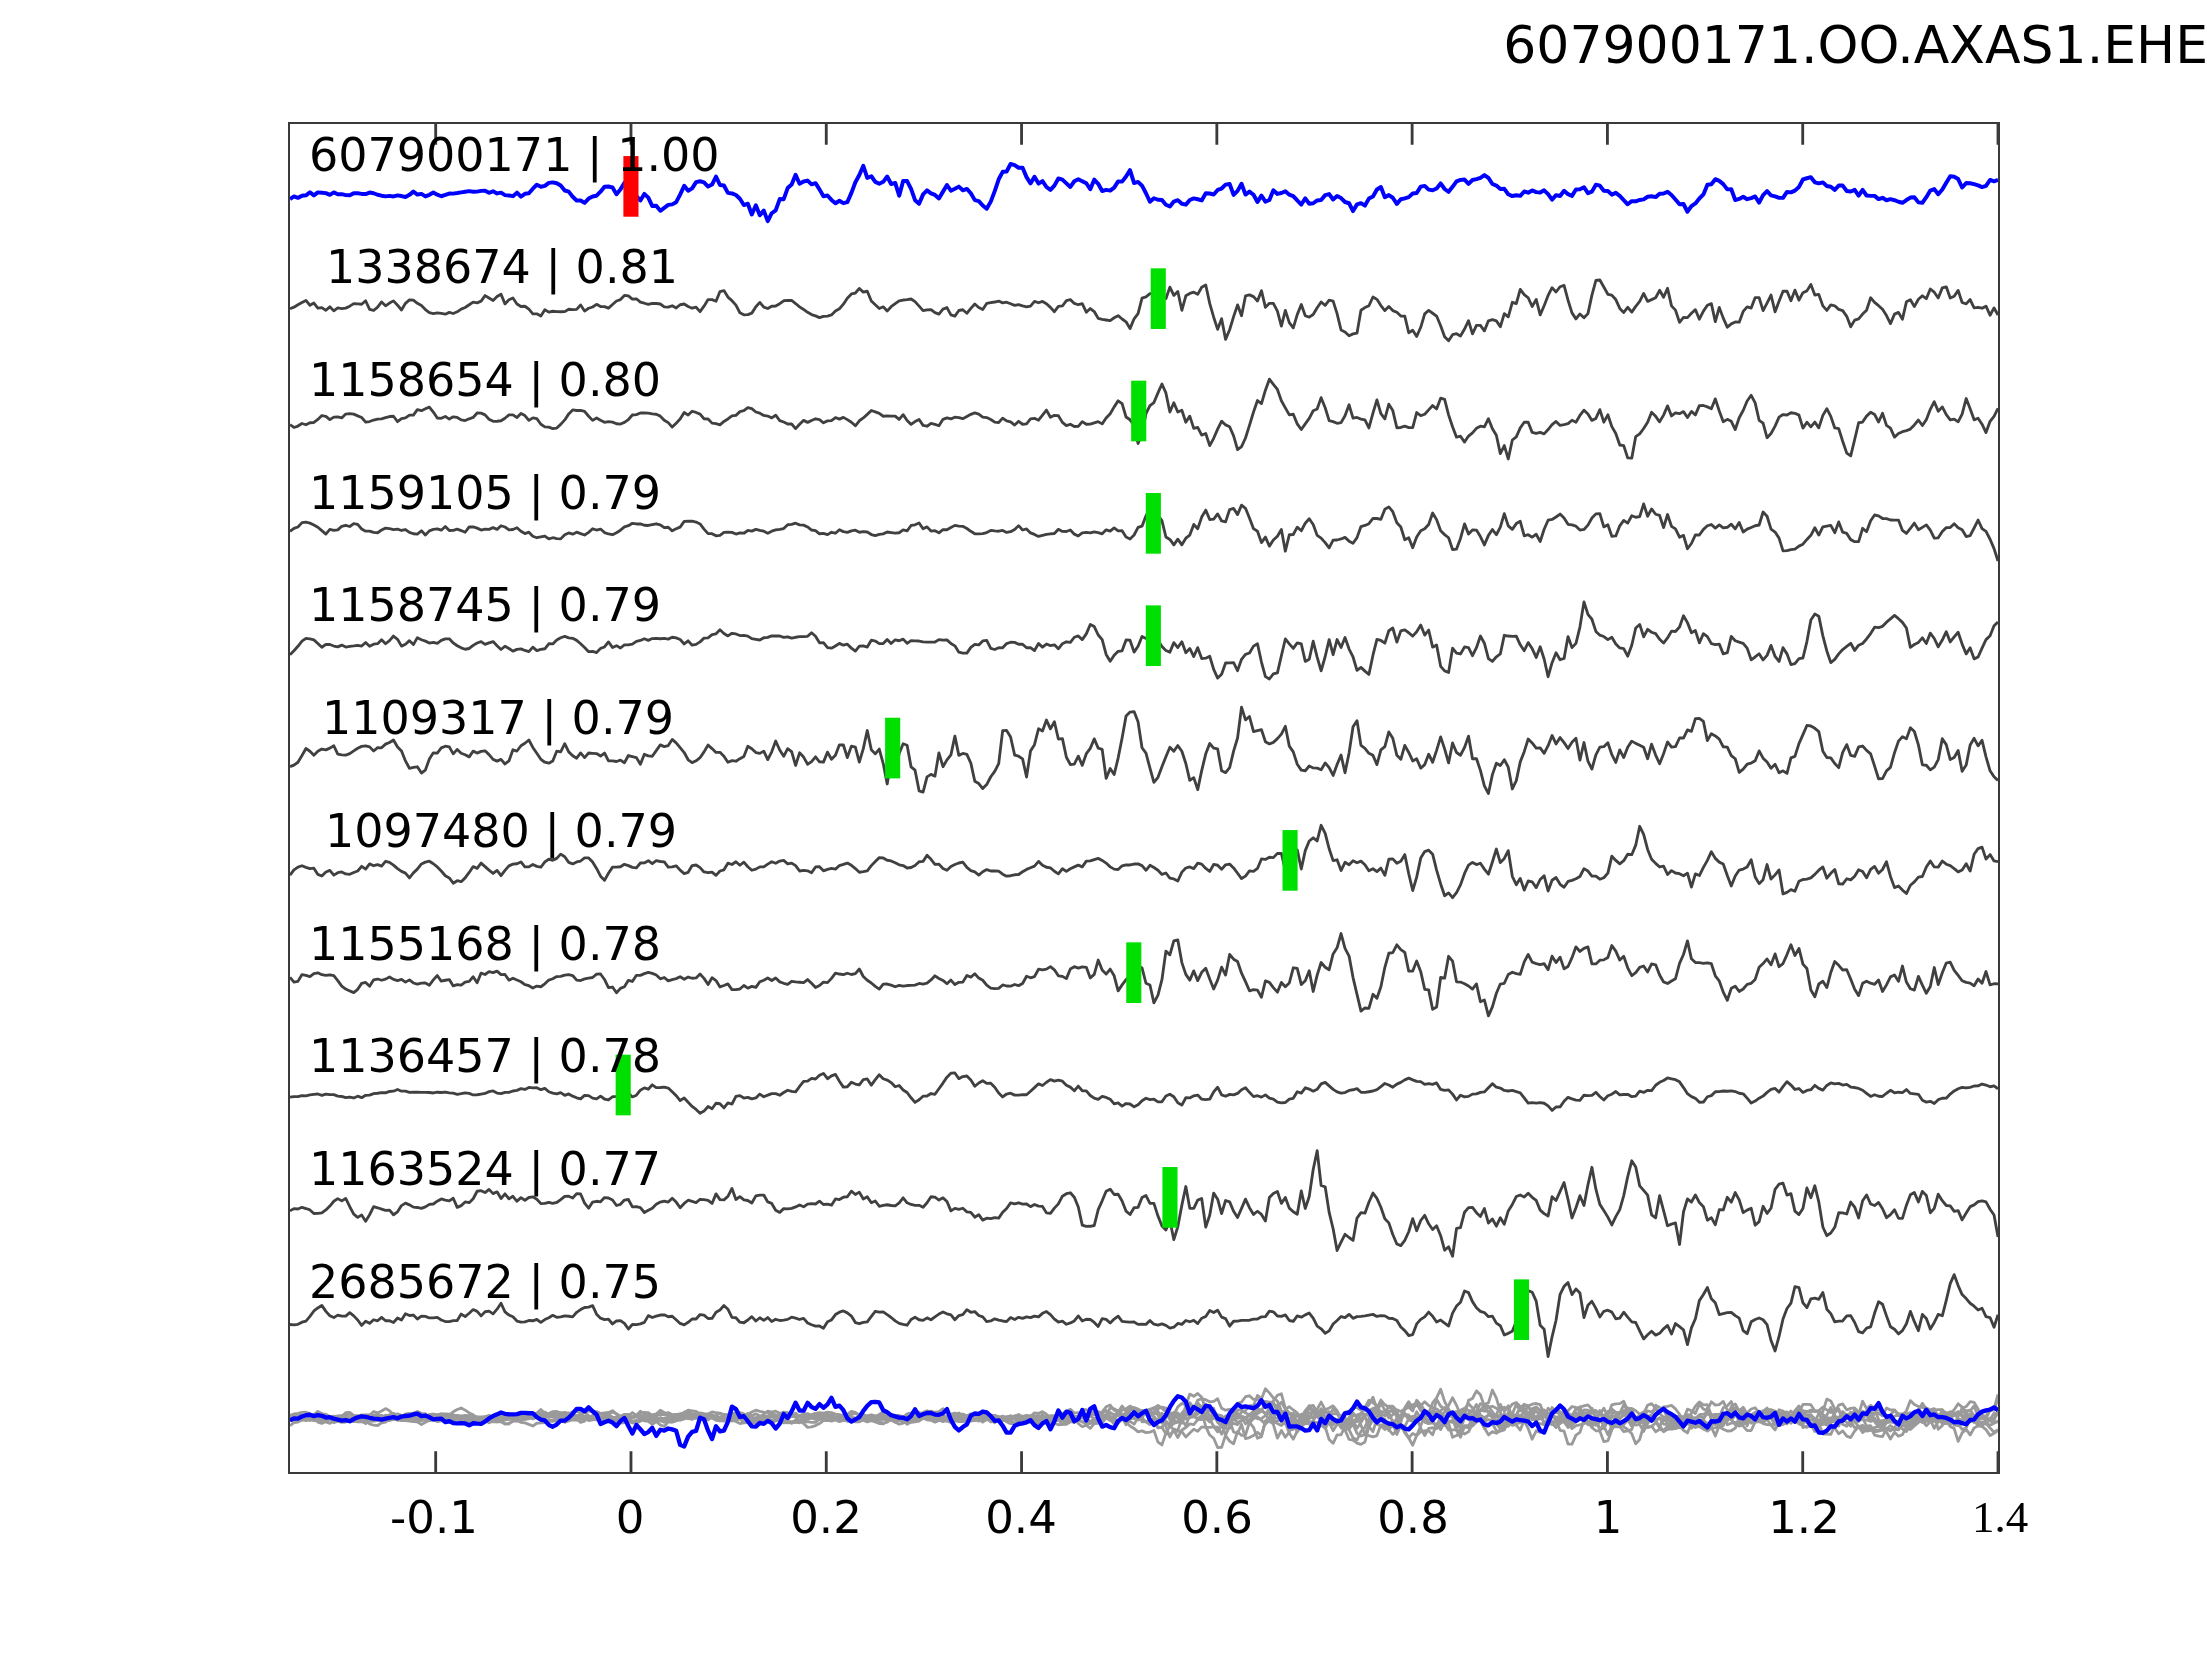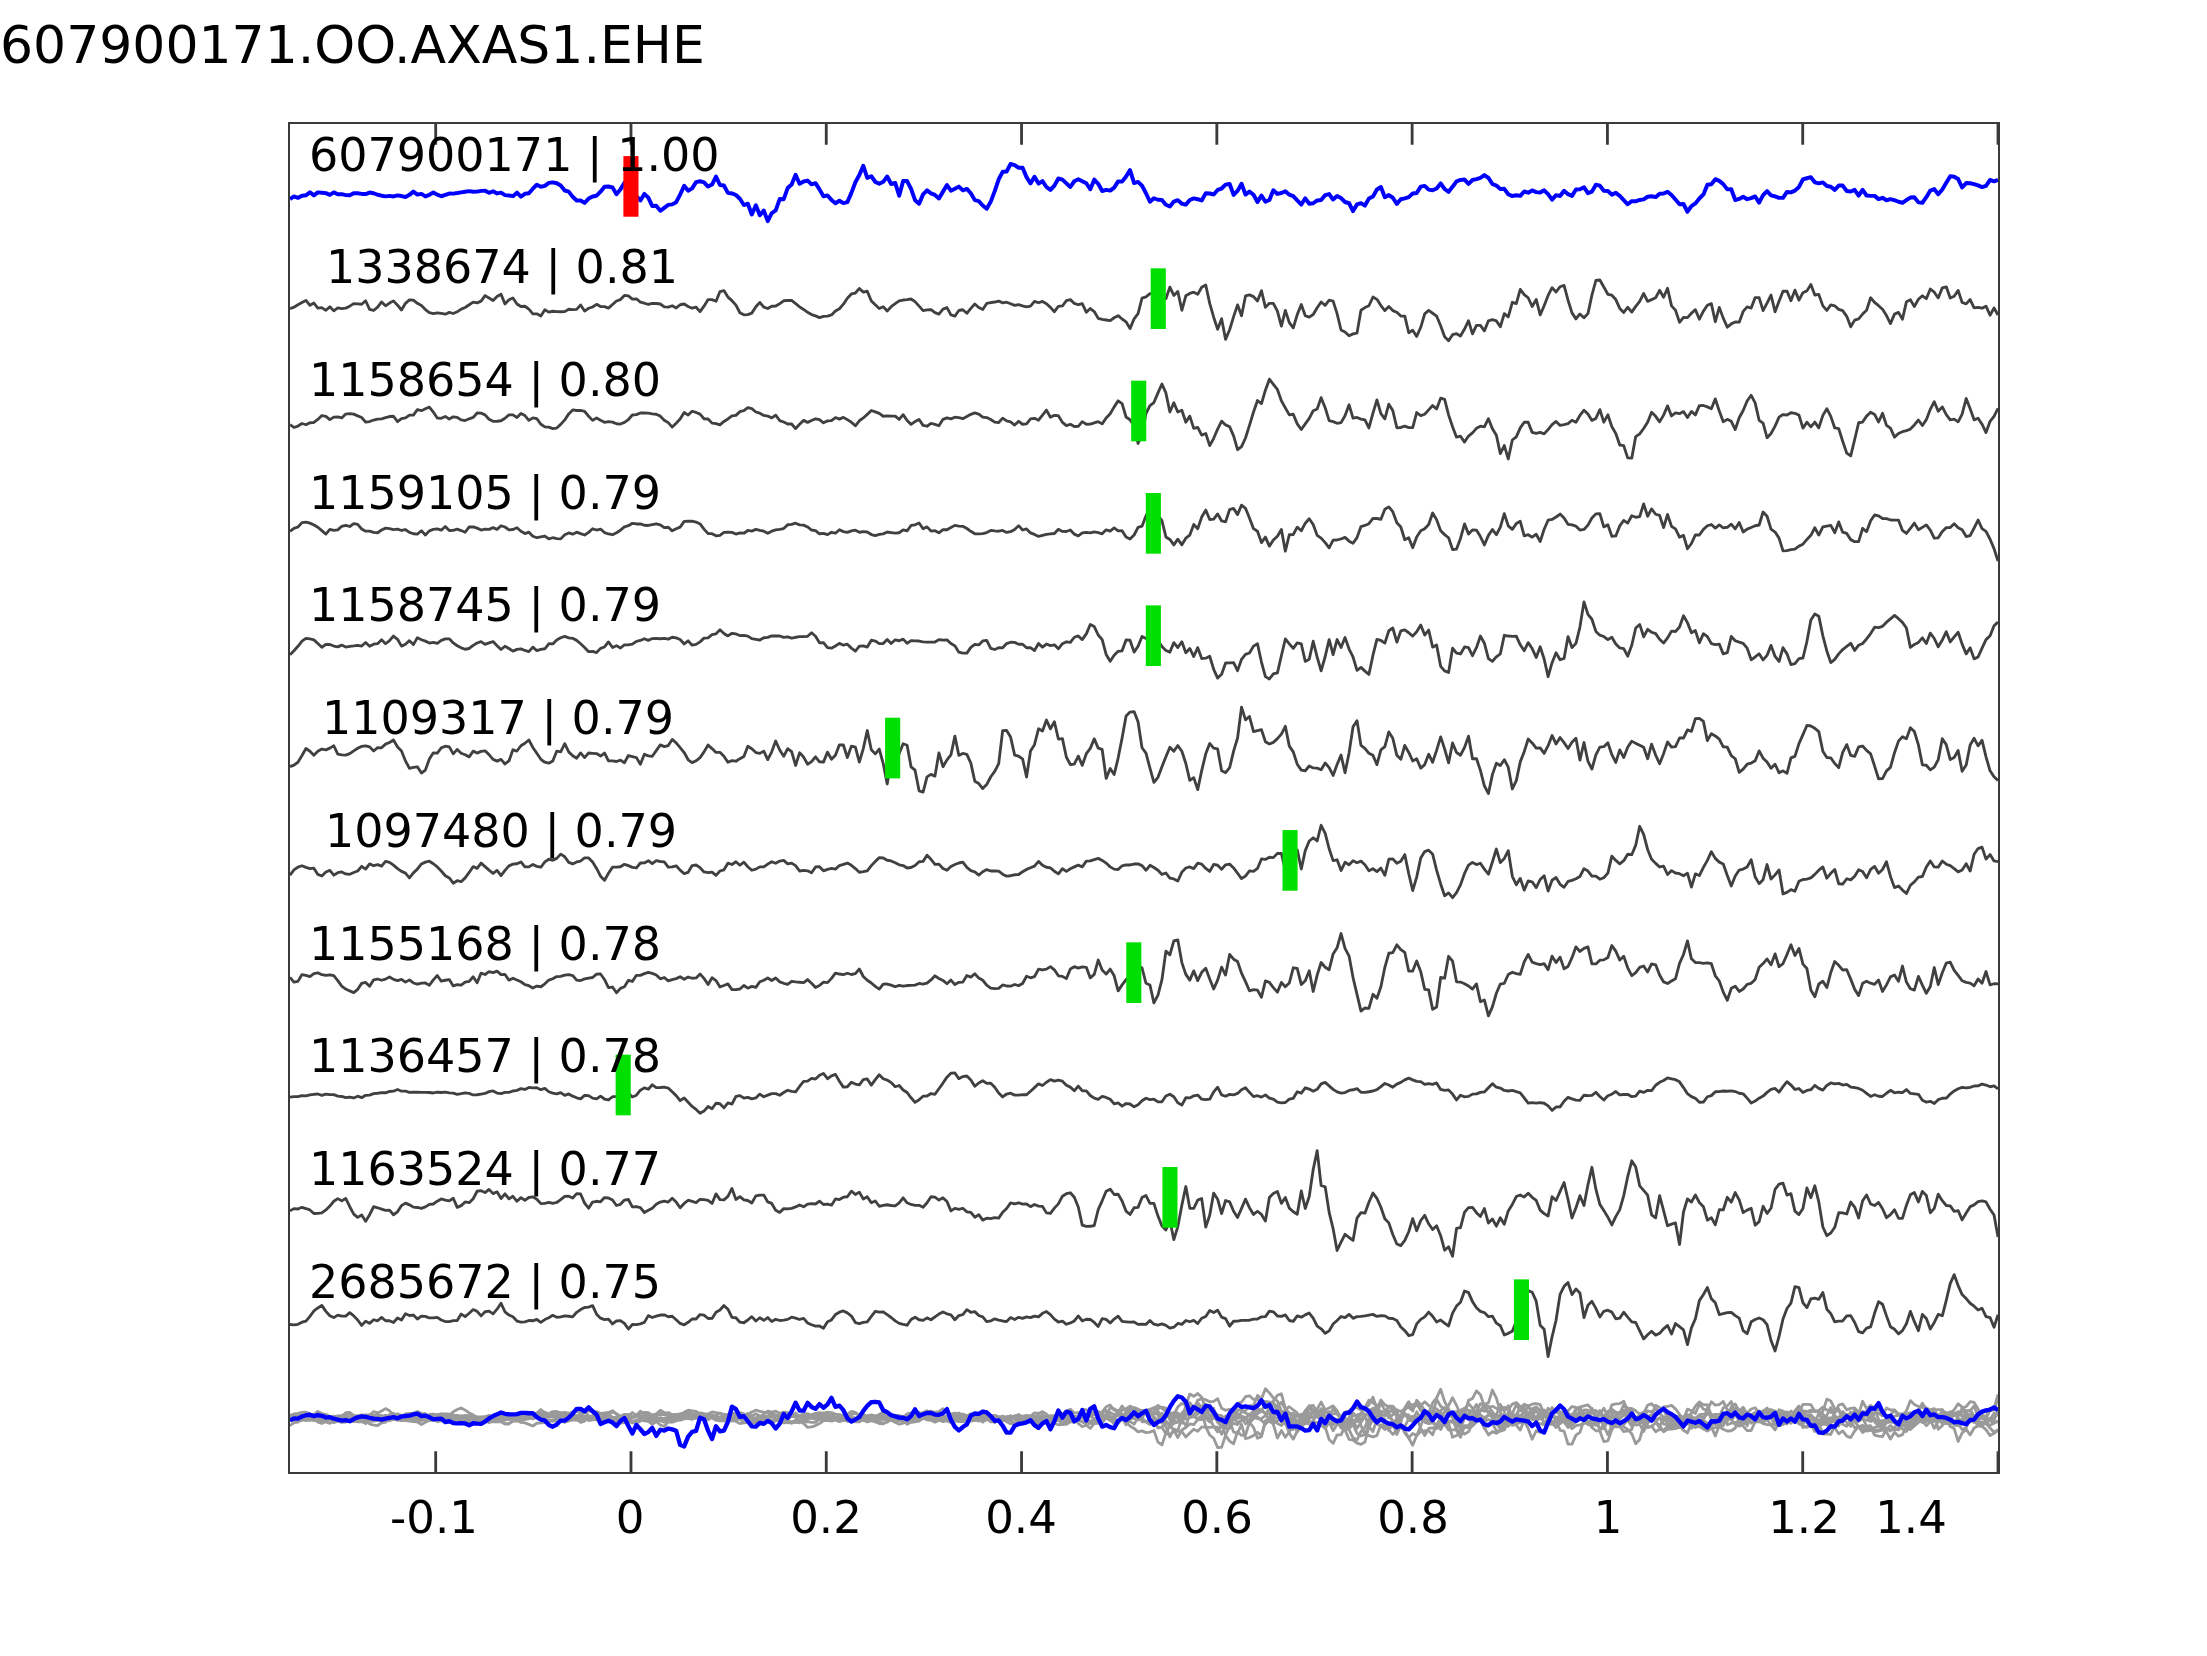--- a/index.html
+++ b/index.html
@@ -18,21 +18,21 @@
     position: absolute;
     left: 0; top: 0;
     width: 2208px;
     height: 1656px;
   }
   .fig-title {
     position: absolute;
     left: 0;
     top: 15px;
     width: 2208px;
-    text-align: left;
+    text-align: right;
     font-size: 52px;
     color: #000000;
     letter-spacing: 0px;
     font-family: "DejaVu Sans", sans-serif;
     white-space: nowrap;
   }
   #axes {
     position: absolute;
     left: 288px;
     top: 122px;
@@ -157,17 +157,17 @@
 
   <div id="xaxis-ticks">
       <div class="xtick-label" style="left: 146px;">-0.1</div>
       <div class="xtick-label" style="left: 342px;">0</div>
       <div class="xtick-label" style="left: 538px;">0.2</div>
       <div class="xtick-label" style="left: 733px;">0.4</div>
       <div class="xtick-label" style="left: 929px;">0.6</div>
       <div class="xtick-label" style="left: 1125px; text-align: right;">0.8</div>
       <div class="xtick-label" style="left: 1320px;">1</div>
       <div class="xtick-label" style="left: 1516px;">1.2</div>
-      <div class="xtick-label" style="left: 1623px;">1.4</div>
+      <div class="xtick-label" style="left: 1712px; font-family: Liberation Serif, serif;">1.4</div>
     </div>
 
 </div>
 
 
 </body></html>

